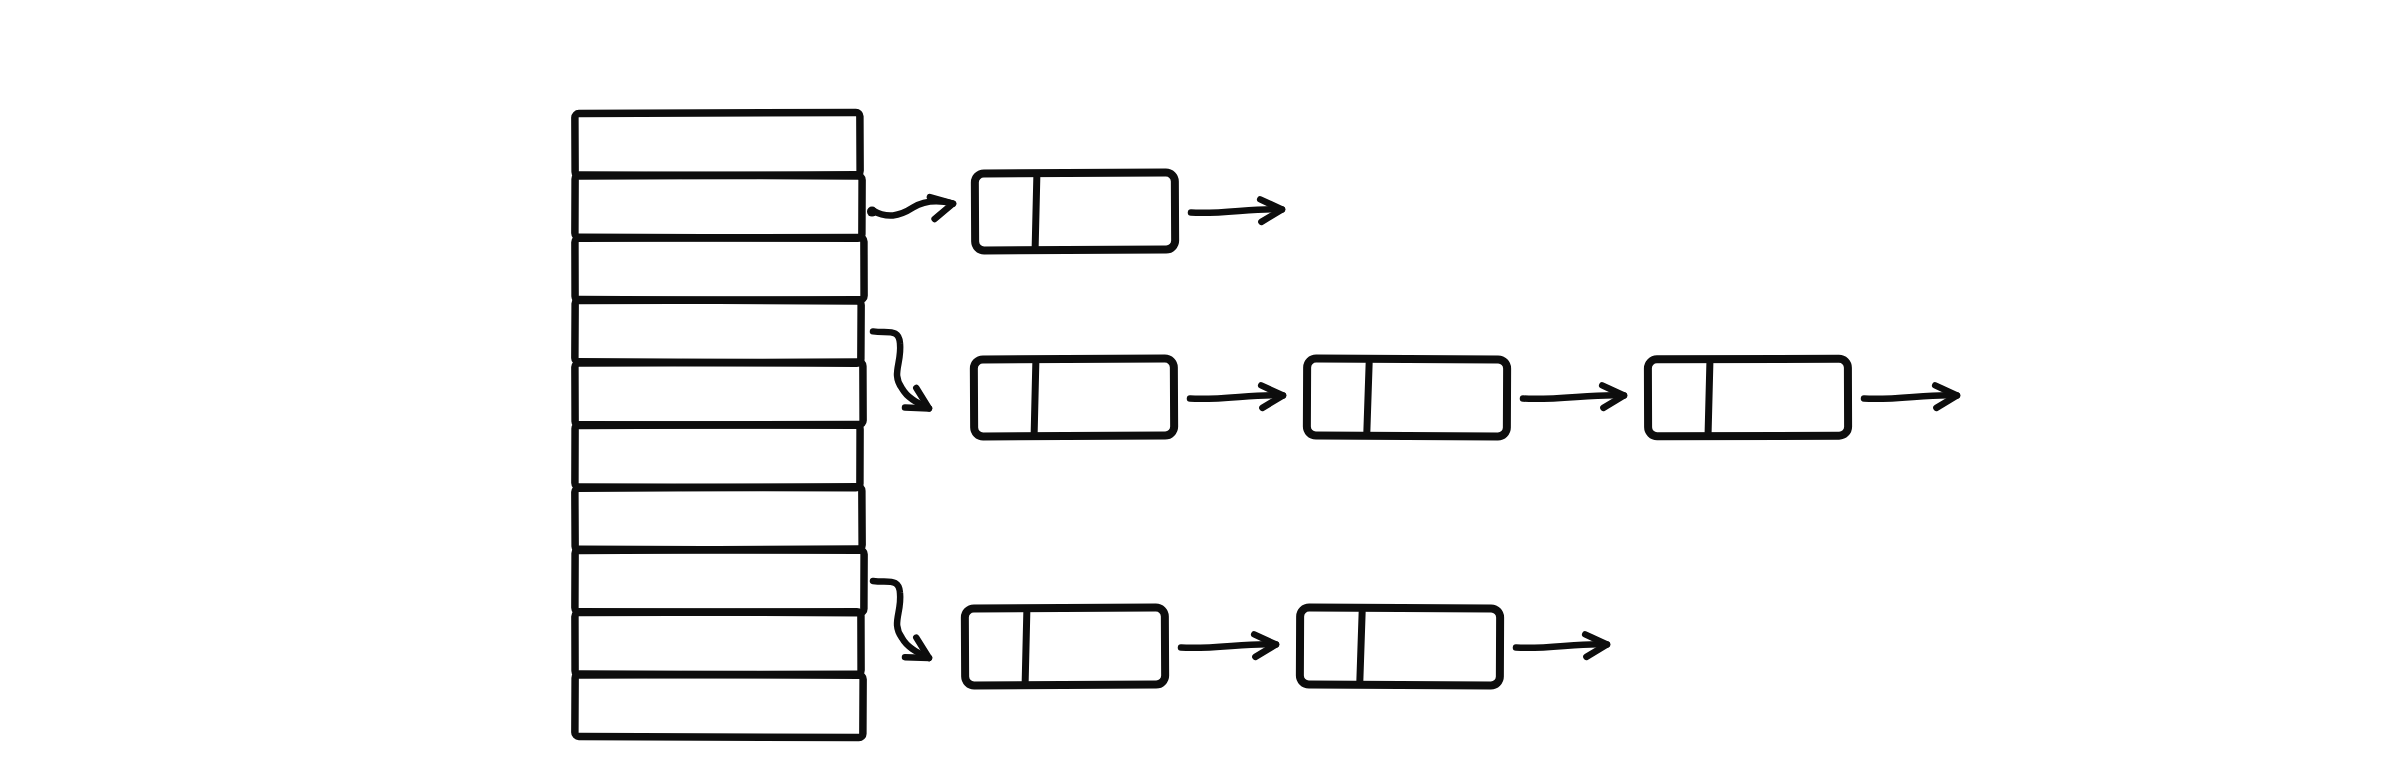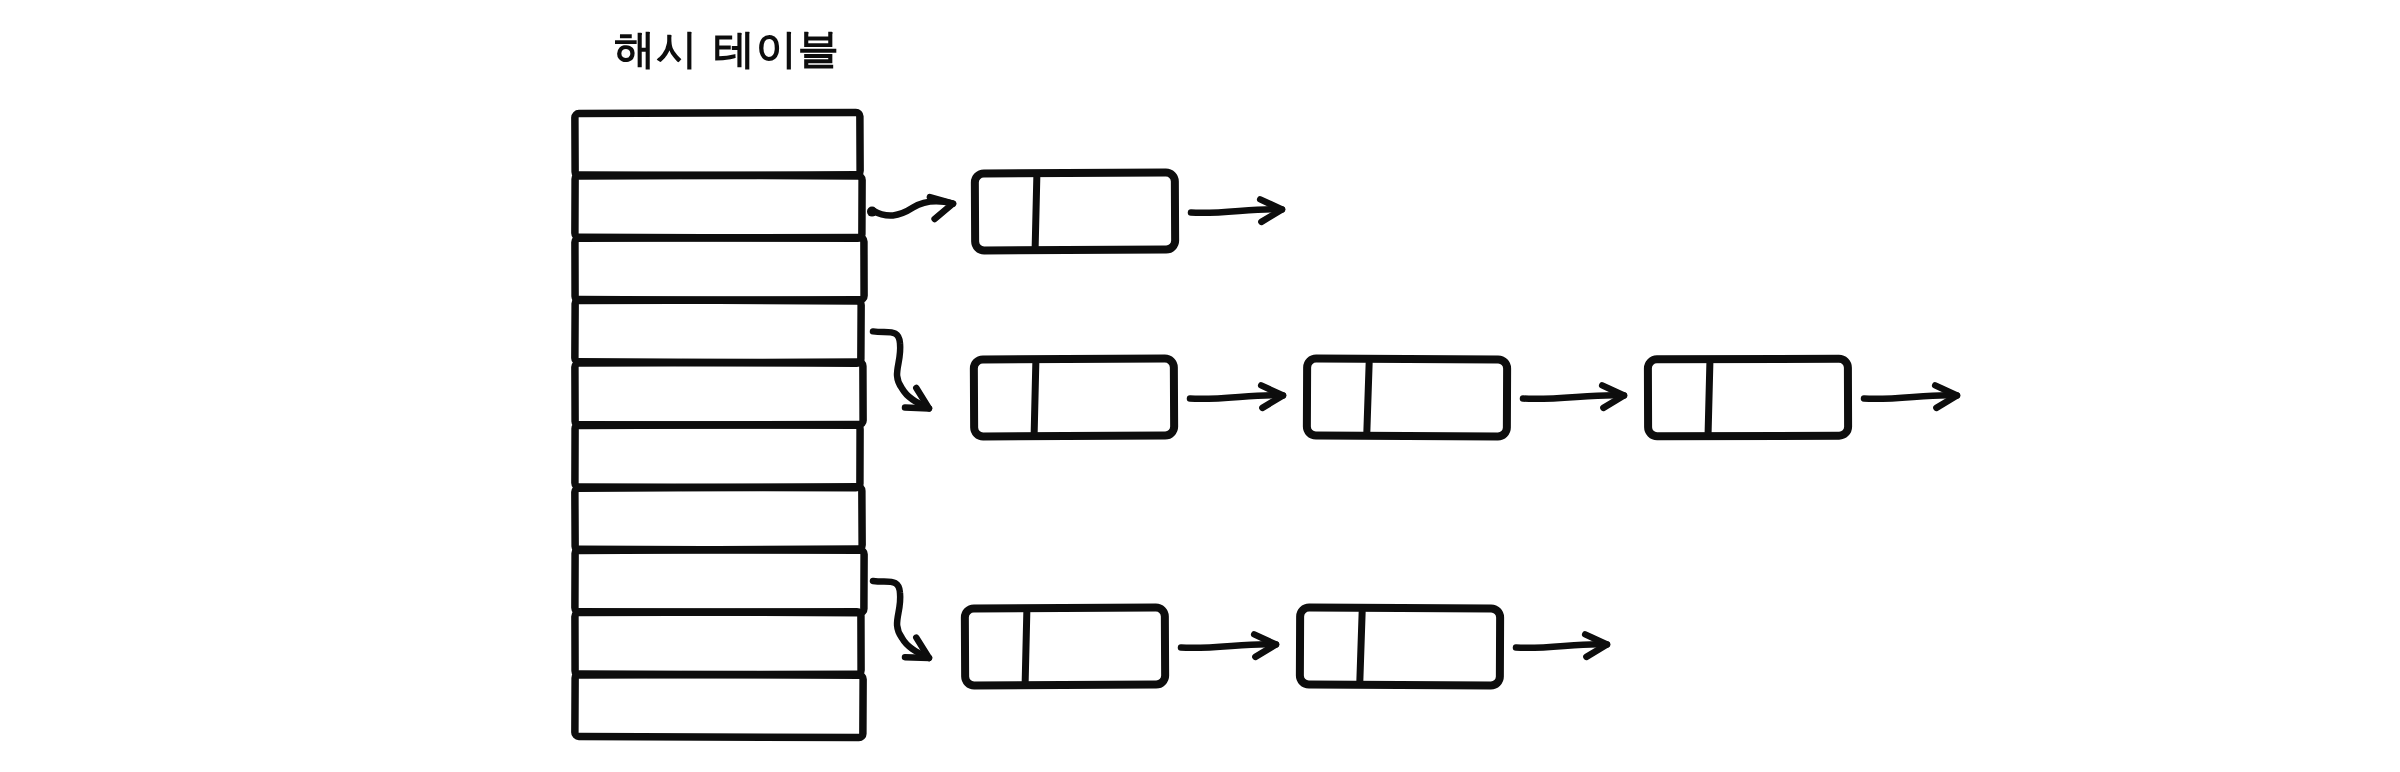--- a/index.html
+++ b/index.html
@@ -28,21 +28,20 @@
     left: 0;
     top: 0;
     width: 2400px;
     height: 772px;
   }
 </style>
 </head>
 <body>
 
 <div class="canvas">
-  <div class="diagram-title">해시 테이블</div>
 
   <svg class="sketch" viewBox="0 0 2400 772" xmlns="http://www.w3.org/2000/svg">
     <g id="buckets">
         <rect x="575" y="113.0" width="285" height="62.4" rx="4" fill="none" stroke="#0d0d0d" stroke-width="7.5" transform="rotate(-0.25 717.5 144.2)"></rect>
         <rect x="575" y="175.4" width="287" height="62.4" rx="4" fill="none" stroke="#0d0d0d" stroke-width="7.5" transform="rotate(0.2 718.5 206.6)"></rect>
         <rect x="575" y="237.8" width="289" height="62.4" rx="4" fill="none" stroke="#0d0d0d" stroke-width="7.5" transform="rotate(-0.15 719.5 269.0)"></rect>
         <rect x="575" y="300.2" width="286" height="62.4" rx="4" fill="none" stroke="#0d0d0d" stroke-width="7.5" transform="rotate(0.3 718 331.4)"></rect>
         <rect x="575" y="362.6" width="288" height="62.4" rx="4" fill="none" stroke="#0d0d0d" stroke-width="7.5" transform="rotate(-0.2 719 393.8)"></rect>
         <rect x="575" y="425.0" width="285" height="62.4" rx="4" fill="none" stroke="#0d0d0d" stroke-width="7.5" transform="rotate(0.15 717.5 456.2)"></rect>
         <rect x="575" y="487.4" width="287" height="62.4" rx="4" fill="none" stroke="#0d0d0d" stroke-width="7.5" transform="rotate(-0.3 718.5 518.6)"></rect>

